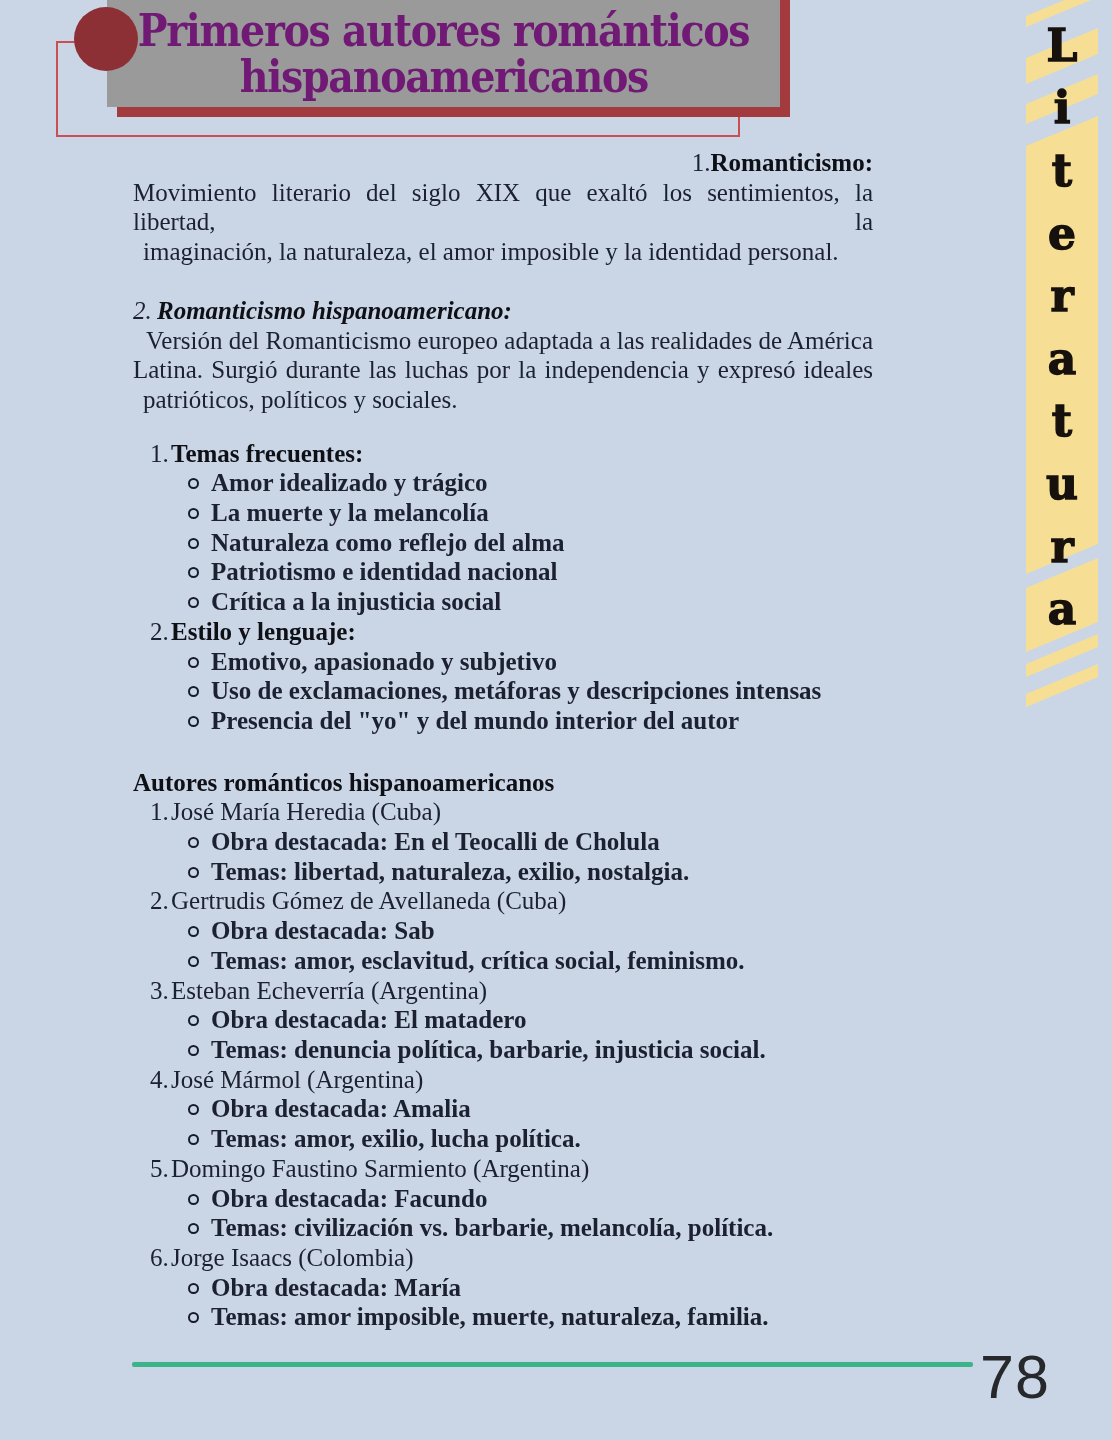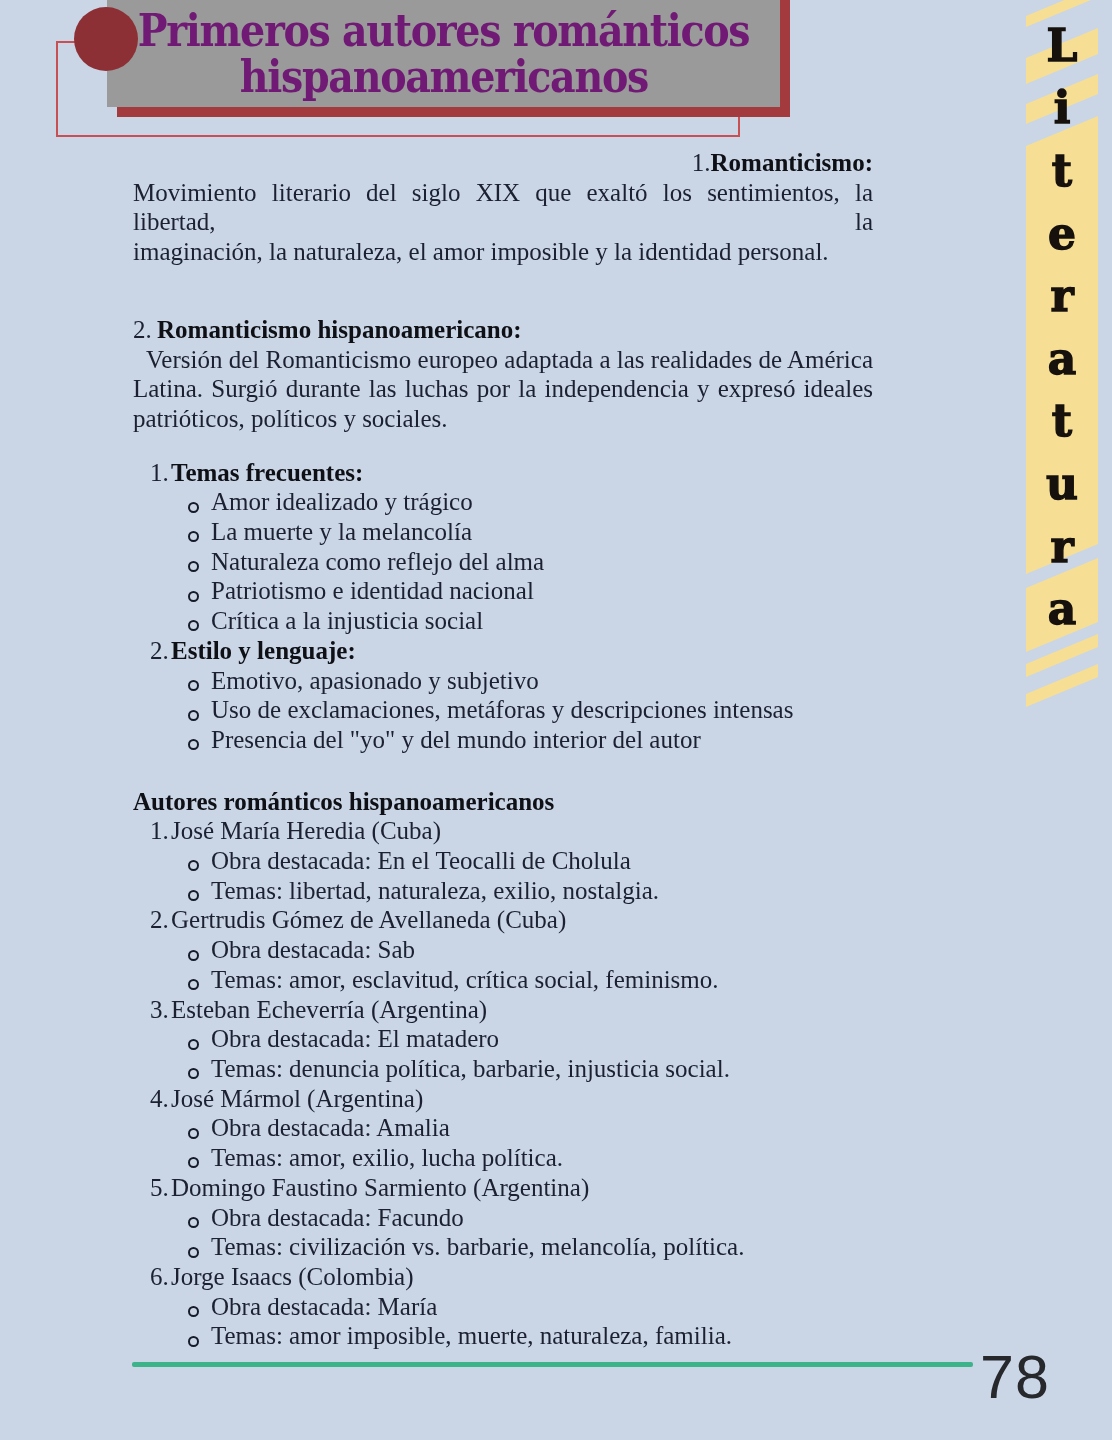--- a/index.html
+++ b/index.html
@@ -51,28 +51,28 @@
   
   .content{
     position:absolute; left:133px; top:148px; width:740px;
     font-size:25px; line-height:29.7px; color:#1b2130;
   }
   .content b, .bold{font-weight:bold; color:#0e1015;}
   .num{display:inline-block; min-width:21px;}
   .sec-heading .num{min-width:24px;}
   .sec-1{padding-left:13px;text-align:right;}
   .jline{text-align:justify; text-align-last:justify;}
-  .para div:last-of-type{text-align-last:left;}
+  .para div:last-of-type{text-align-last:left;margin-left:10px;}
   #p2 div:first-of-type{padding-left:13px;}
   .sub-heading{padding-left:17px;}
-  .mt30{margin-top:48px;}
+  .mt30{margin-top:29px;font-style:italic;}
   .mt24{margin-top:24px;}
   .mt32{margin-top:32px;}
   .bullets{padding-left:55px;}
-  .bullet-row{display:flex; align-items:center;}
+  .bullet-row{display:flex; align-items:flex-start;font-weight:bold;}
   .dot{
     flex:none; width:7px; height:7px; margin:10px 12px 0 0;
     border:2px solid #161b29; border-radius:50%;
   }
   .author-line{padding-left:17px;}
 
   
   .green-rule{
     position:absolute; left:132px; top:1362px; width:841px; height:5px;
     background:#3db389; border-radius:2px;

